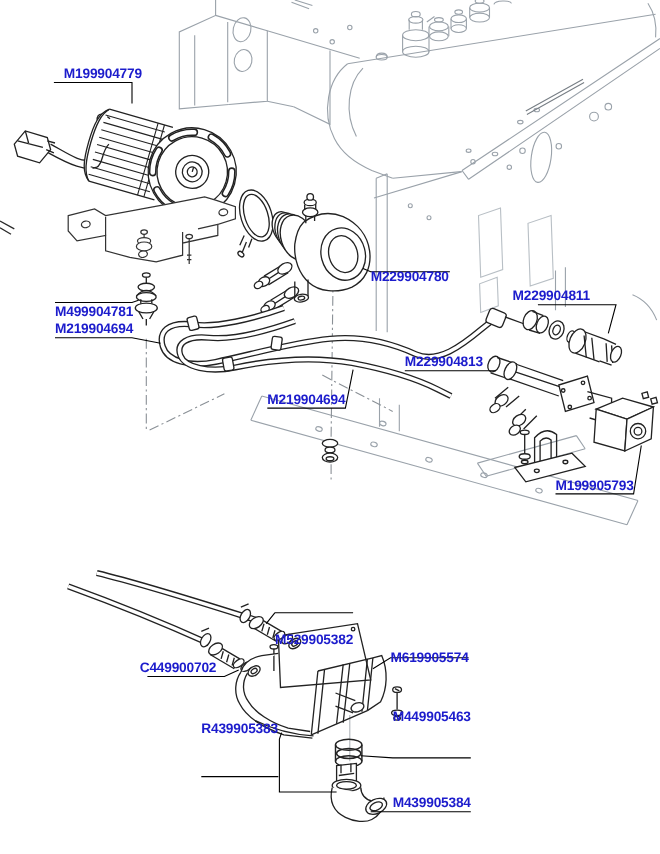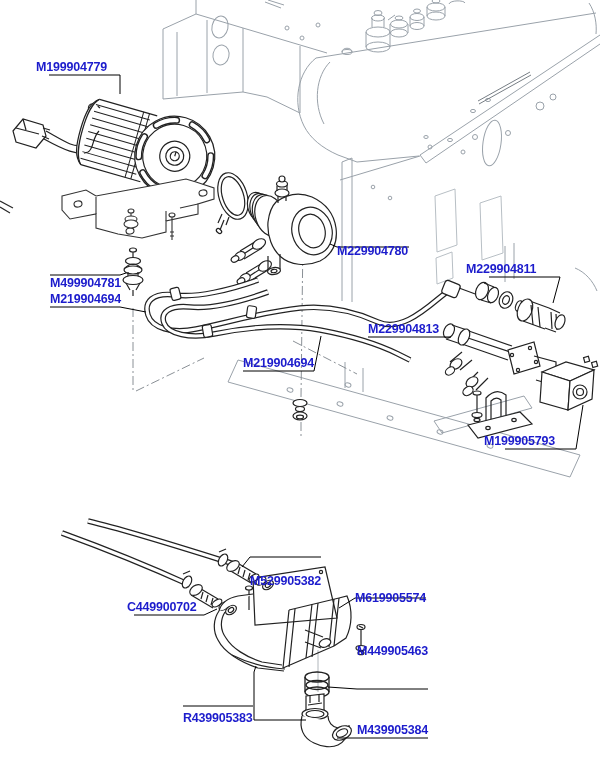--- a/index.html
+++ b/index.html
@@ -372,28 +372,28 @@
     <path d="M505,449 L576,449 L583,405"></path>
     <path d="M250,557 L321,557 M250,557 L242,567"></path>
     <path d="M426,598 L355,598 L339,608"></path>
     <path d="M134,615 L204,615 L217,609"></path>
     <path d="M428,689 L357,689 L328,687"></path>
     <path d="M183,706 L253,706 M256,666 L254,672 L254,720 L306,720"></path>
     <path d="M428,738 L357,738 L337,738"></path>
   </g>
 </svg>
 
-<div class="plabel" style="left:36px;top:60px">M199904779</div>
+<div class="plabel" style="left:58px;top:60px">M199904779</div>
 <div class="plabel" style="left:50px;top:276px">M499904781</div>
 <div class="plabel" style="left:50px;top:292px">M219904694</div>
 <div class="plabel" style="left:337px;top:244px">M229904780</div>
 <div class="plabel" style="left:466px;top:262px">M229904811</div>
 <div class="plabel" style="left:368px;top:322px">M229904813</div>
 <div class="plabel" style="left:243px;top:356px">M219904694</div>
-<div class="plabel" style="left:484px;top:434px">M199905793</div>
+<div class="plabel" style="left:505px;top:434px">M199905793</div>
 <div class="plabel" style="left:250px;top:574px">M529905382</div>
 <div class="plabel" style="left:355px;top:591px">M619905574</div>
 <div class="plabel" style="left:127px;top:600px">C449900702</div>
 <div class="plabel" style="left:357px;top:644px">M449905463</div>
-<div class="plabel" style="left:183px;top:711px">R439905383</div>
+<div class="plabel" style="left:183px;top:655px">R439905383</div>
 <div class="plabel" style="left:357px;top:723px">M439905384</div>
 
 </div>
 
 </body></html>

